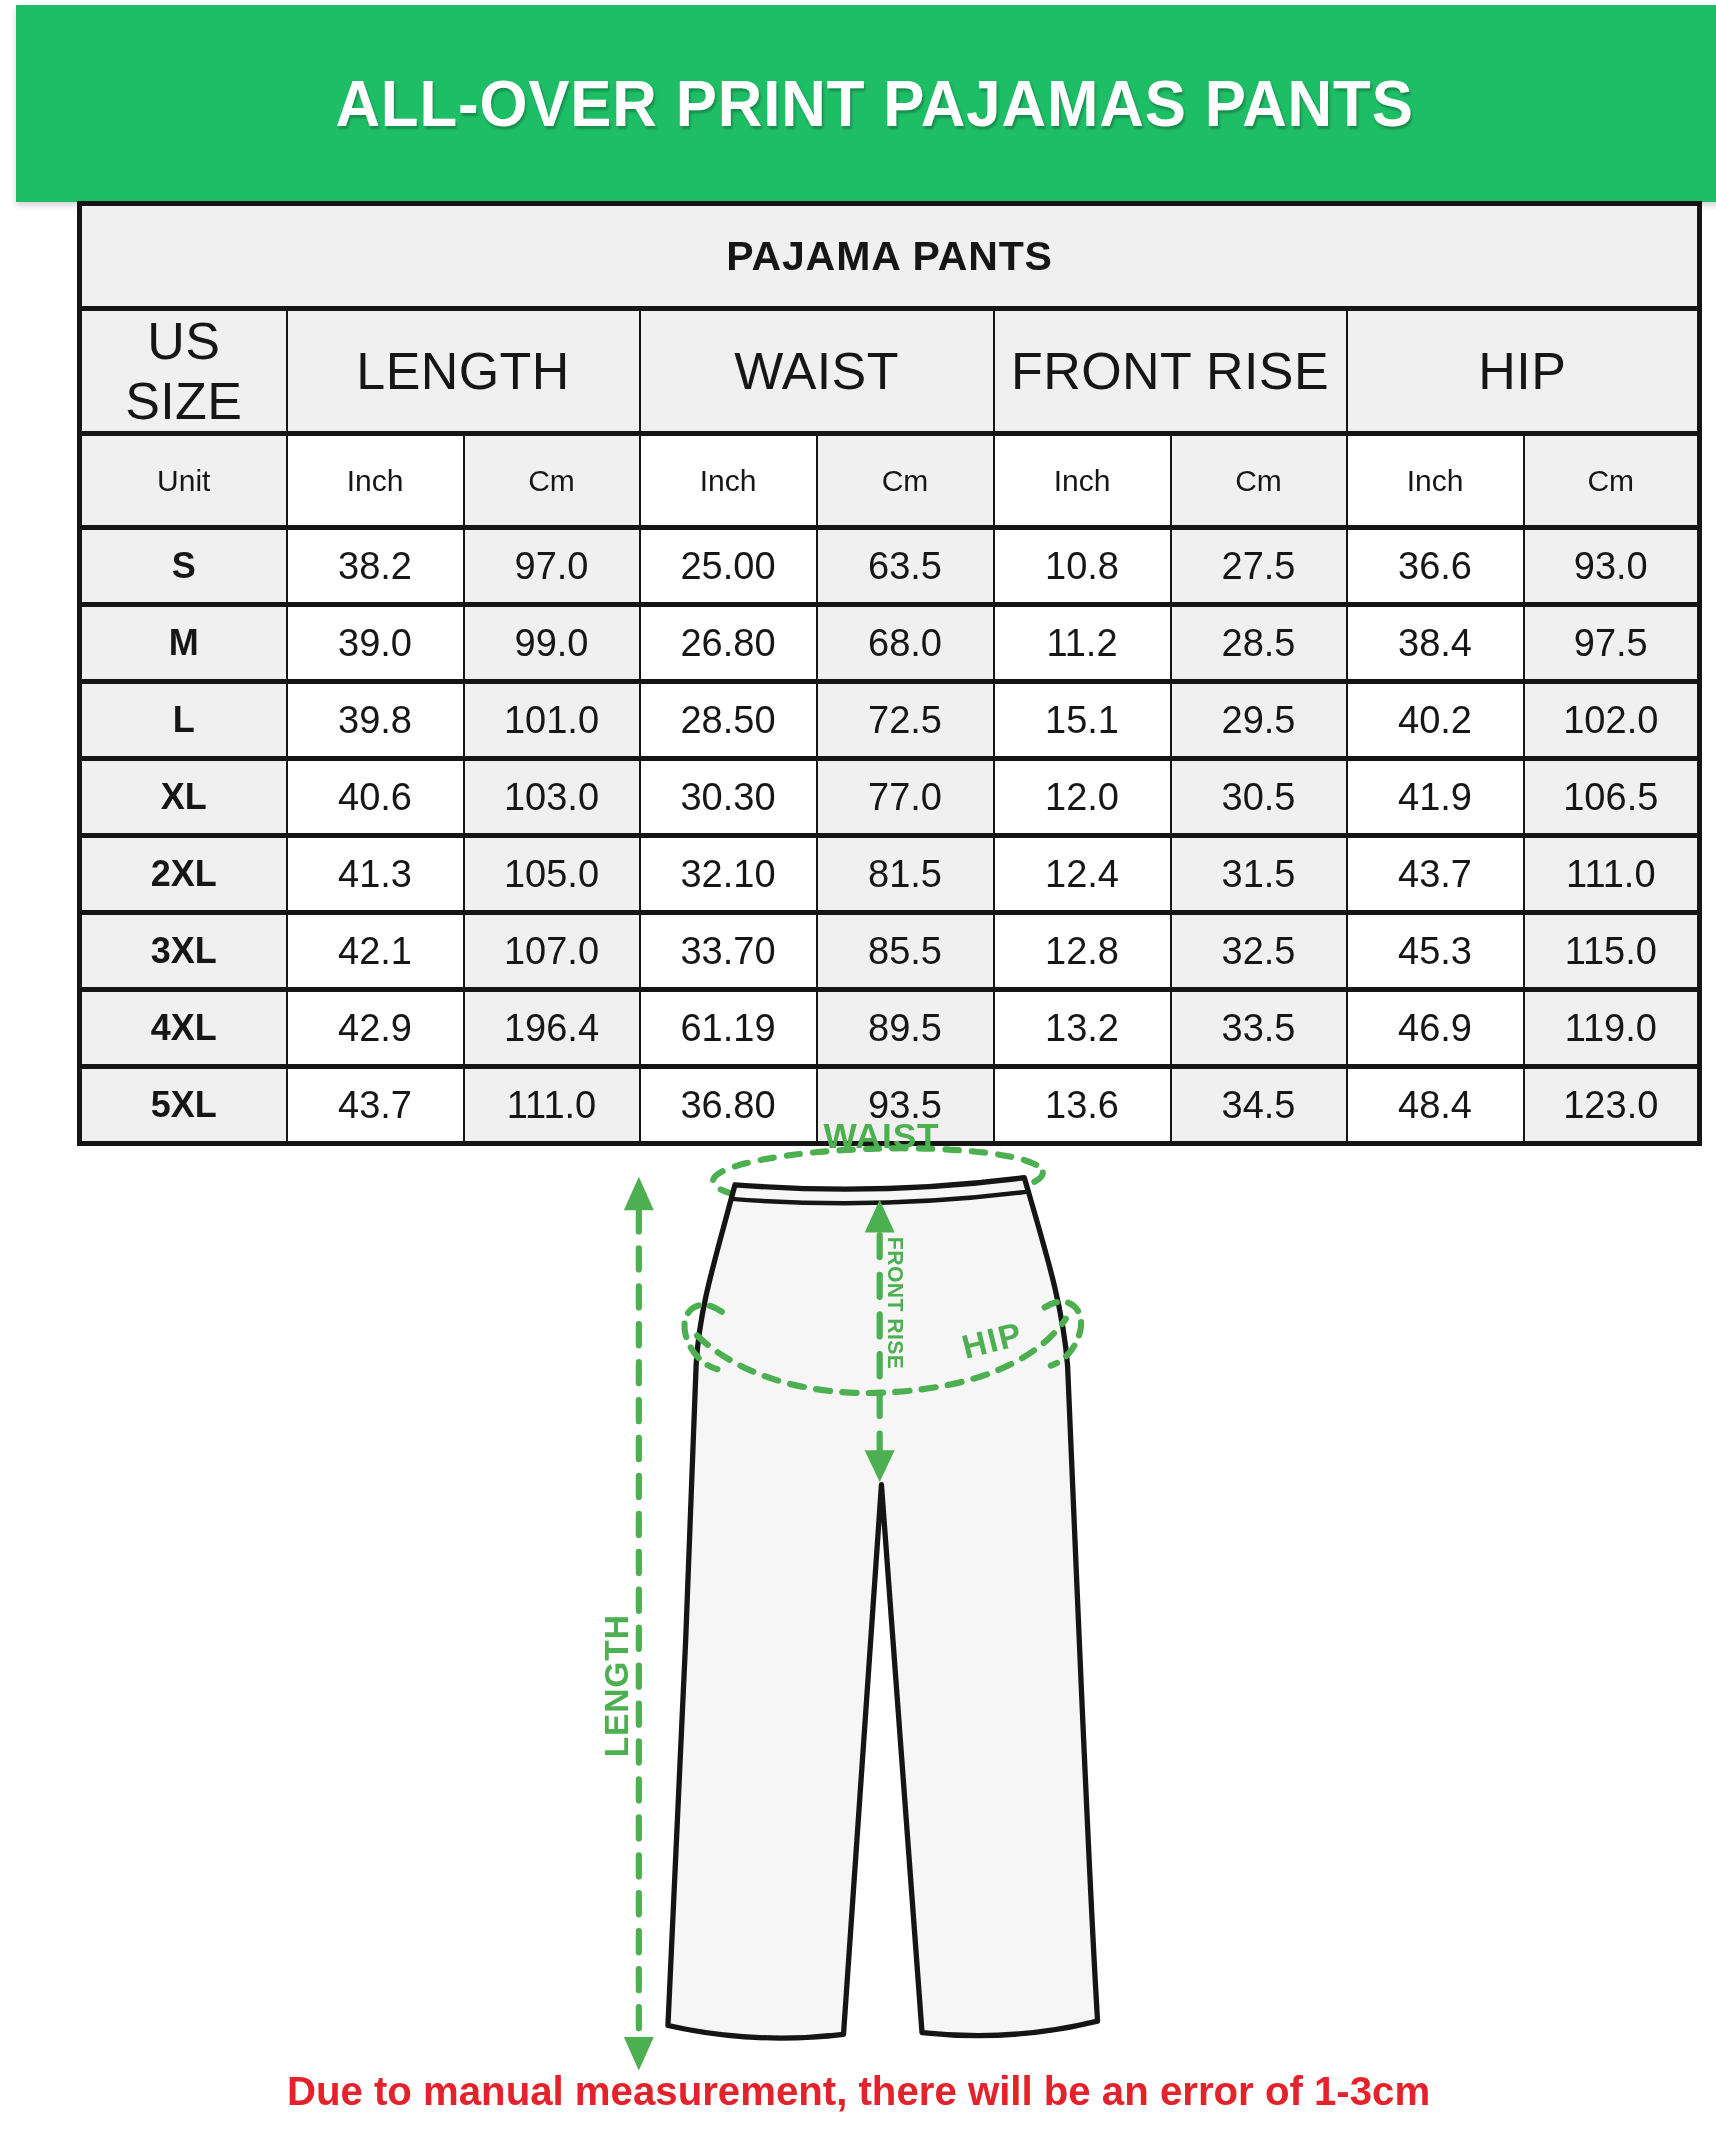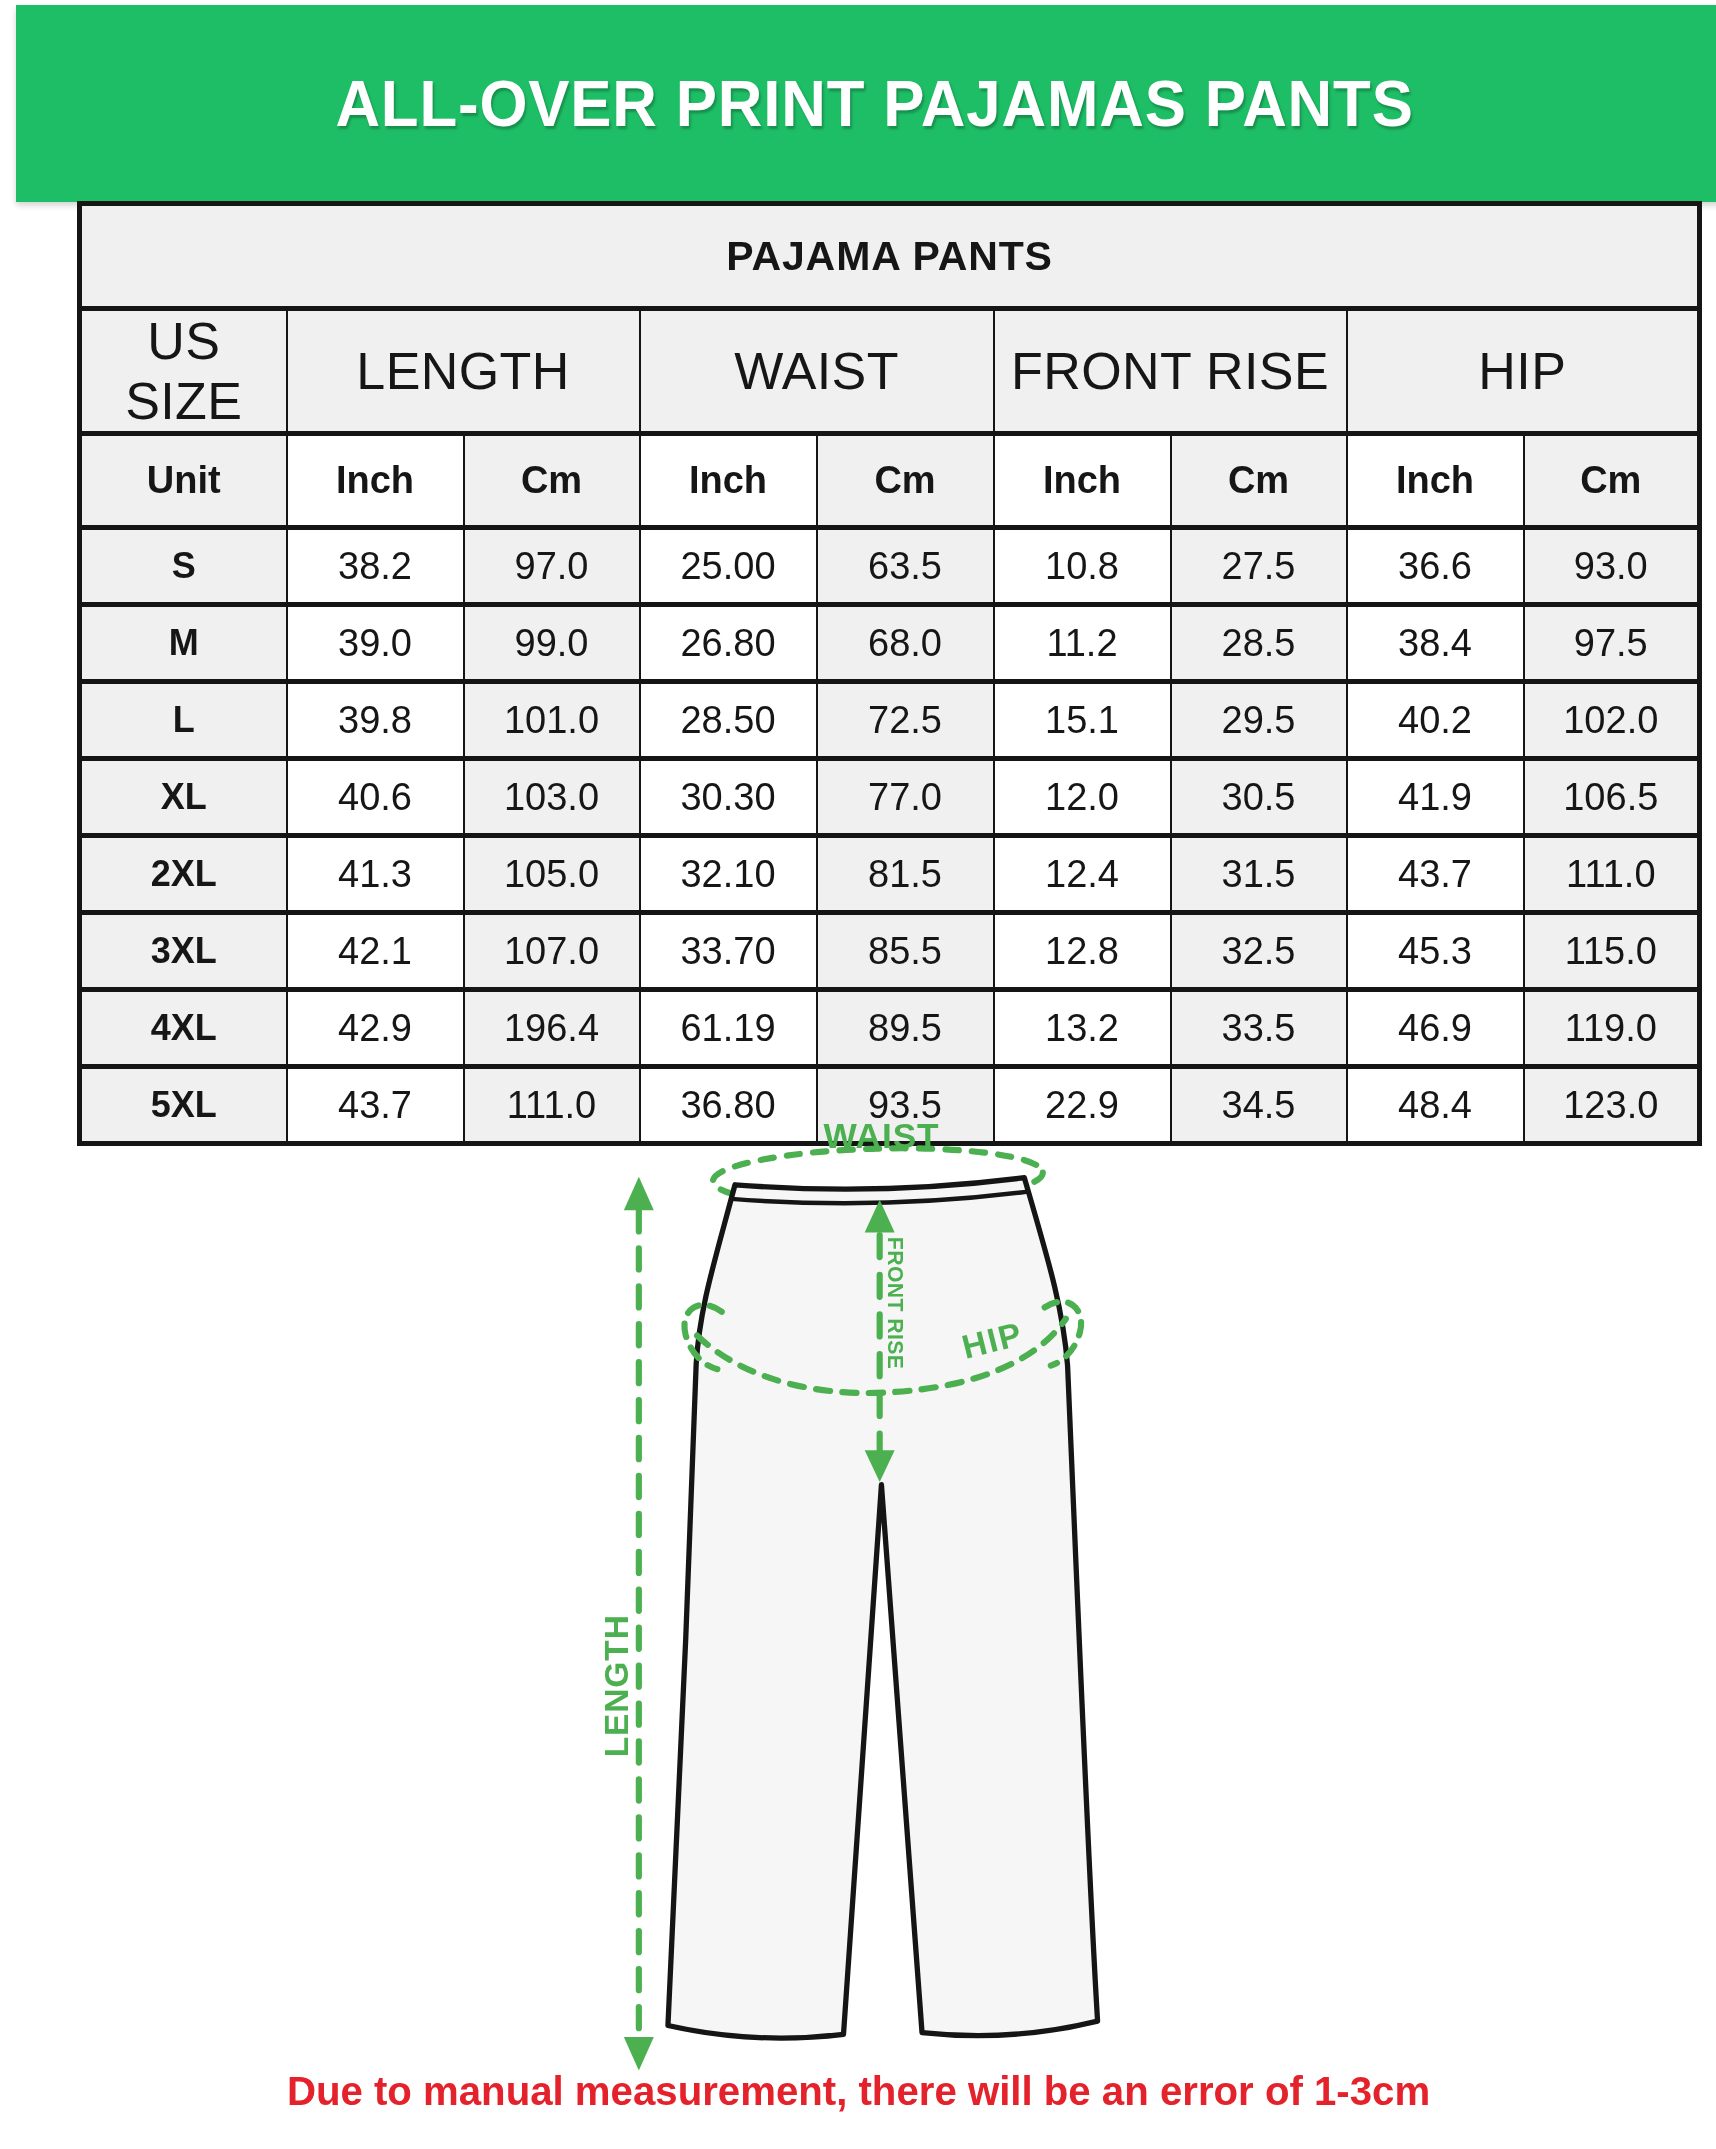--- a/index.html
+++ b/index.html
@@ -18,21 +18,21 @@
   
   .tbl-wrap{position:absolute;left:49px;top:201px;width:1623px;margin-left:28px;}
   table.size{border-collapse:collapse;table-layout:fixed;width:1623px;}
   table.size td,table.size th{border:solid var(--table-border,#151515);
       border-width:5.3px 2.6px;text-align:center;vertical-align:middle;
       padding:0;overflow:hidden;background:#fff;}
   table.size{border:5.3px solid var(--table-border,#151515);}
   td.g,th.g{background:var(--cell-gray,#f0f0f0) !important;}
   .t-title td{height:100px;font-size:41px;font-weight:bold;letter-spacing:0.9px;}
   .t-group th{height:79px;font-size:52px;font-weight:normal;letter-spacing:0.4px;}
-  .t-unit td{height:89px;font-size:38px;font-weight:bold;}
+  .t-unit td{height:89px;font-size:30px;font-weight:normal;}
   .t-data td{height:72px;font-size:38px;font-weight:normal;}
   .t-data td.size-cell{font-weight:bold;font-size:36px;}
 
   
   svg.diagram{position:absolute;left:0;top:0;width:1717px;height:2149px;}
   .green-dash{fill:none;stroke:var(--diagram-green,#4caf50);stroke-width:7;stroke-linecap:round;}
   .green-fill{fill:var(--diagram-green,#4caf50);stroke:none;}
   .pants{fill:var(--pants-fill,#f6f6f6);stroke:#151515;stroke-width:6;
          stroke-linejoin:round;stroke-linecap:round;}
   .pants-line{fill:none;stroke:#151515;stroke-width:5;stroke-linecap:round;}
@@ -165,21 +165,21 @@
         <td class="g">33.5</td>
         <td>46.9</td>
         <td class="g">119.0</td>
       </tr>
       <tr class="t-data">
         <td class="g size-cell">5XL</td>
         <td>43.7</td>
         <td class="g">111.0</td>
         <td>36.80</td>
         <td class="g">93.5</td>
-        <td>22.9</td>
+        <td>13.6</td>
         <td class="g">34.5</td>
         <td>48.4</td>
         <td class="g">123.0</td>
       </tr>
     </tbody>
       </table>
   </div>
 
   <svg class="diagram" viewBox="0 0 1946 2436">
 

